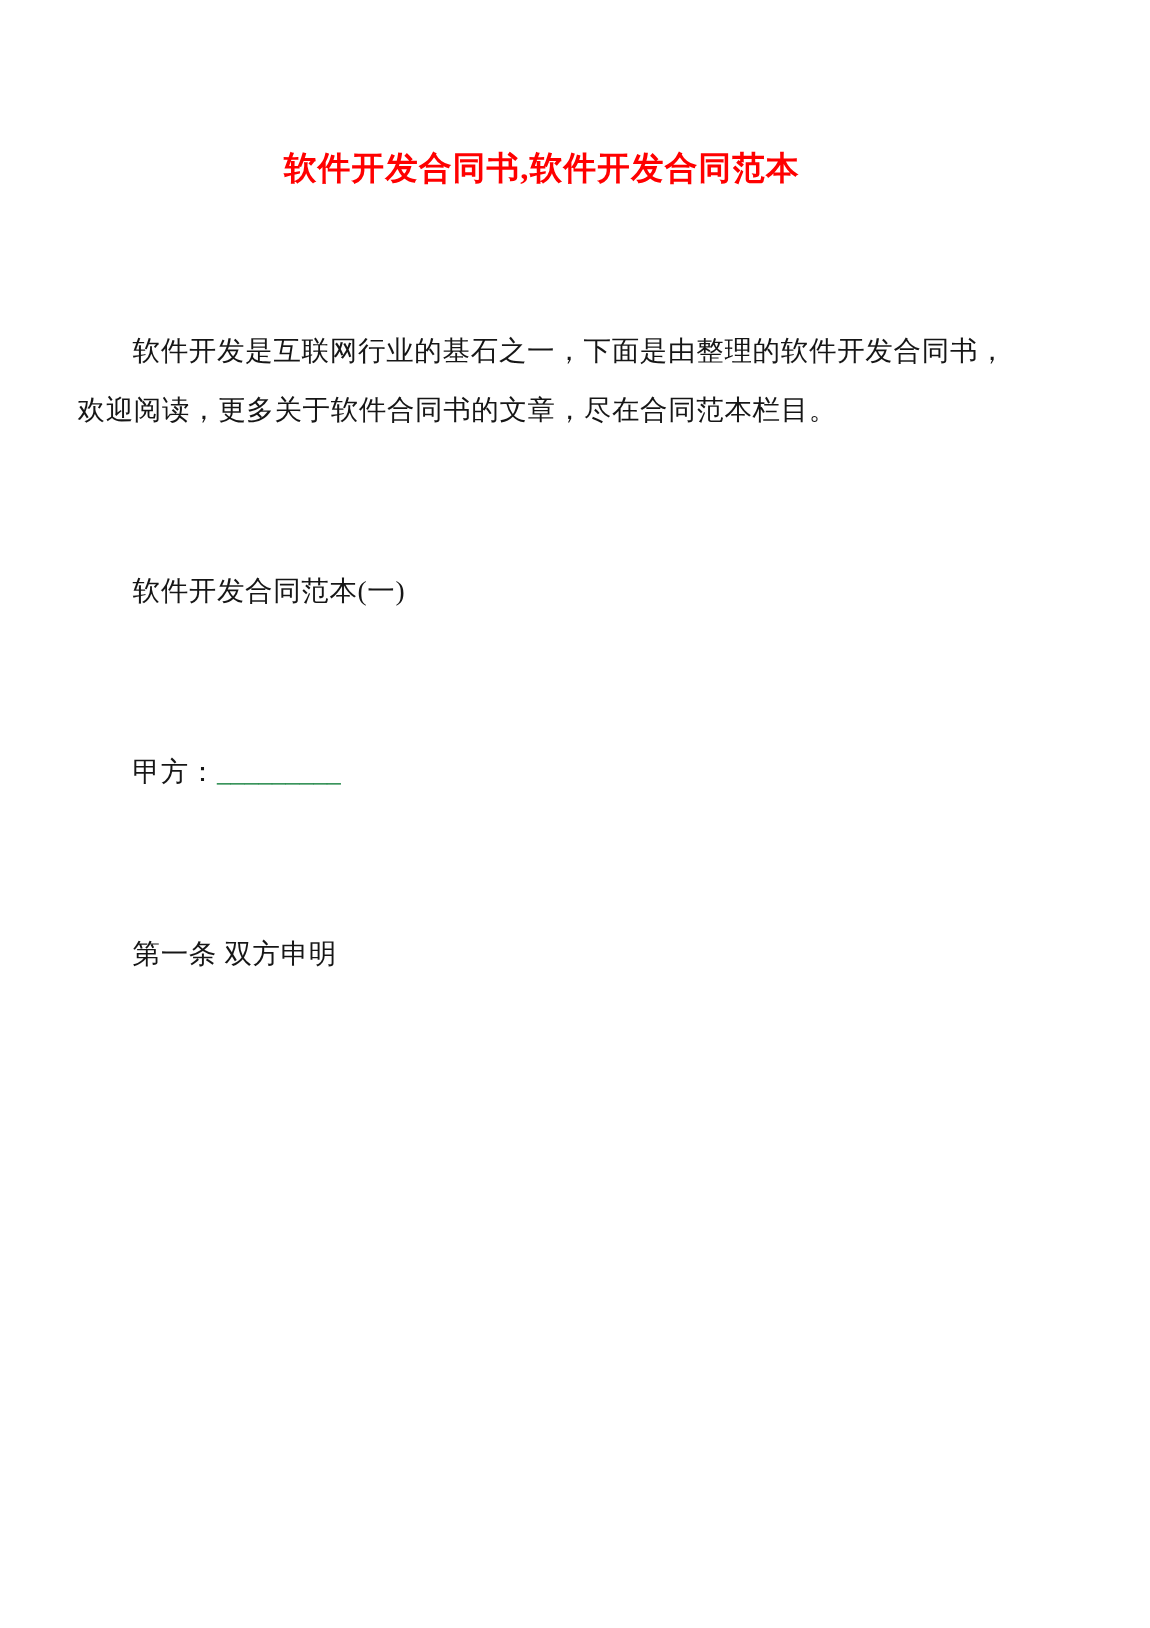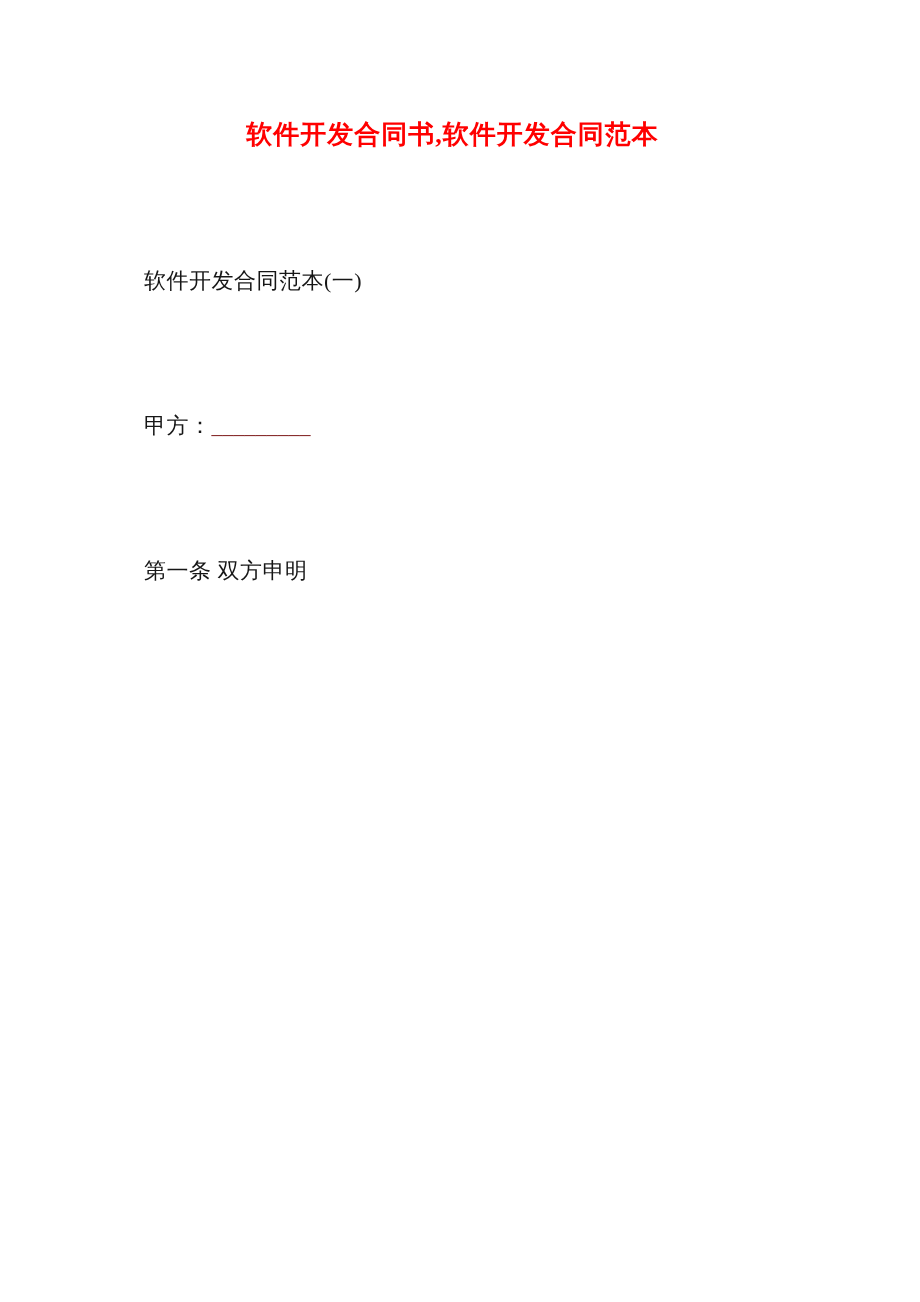--- a/index.html
+++ b/index.html
@@ -6,21 +6,21 @@
     margin: 0;
     padding: 0;
     background: #ffffff;
   }
   .page {
     box-sizing: border-box;
     width: 920px;
     height: 987px;
     margin: 0;
     background: #ffffff;
-    padding: 115px 115px 0 100px;
+    padding: 115px 115px 0 62px;
     font-family: "Liberation Serif", "DejaVu Serif", serif;
     font-size: 22px;
     color: #161616;
     overflow: hidden;
   }
   .doc-title {
     margin: 0 0 102px 0;
     line-height: 40px;
     text-align: center;
     font-size: 26px;
@@ -32,32 +32,33 @@
     margin: 0 0 98px 0;
     line-height: 47px;
     text-align: justify;
     text-indent: 44px;
     letter-spacing: 0.5px;
   }
   p.para.last {
     margin-bottom: 0;
   }
   .blank {
-    color: #7f1d1d;
+    color: #15803d;
     letter-spacing: 0;
     white-space: nowrap;
   }
 </style>
 </head>
 <body>
 
 <div class="page">
 
   <h1 class="doc-title">软件开发合同书,软件开发合同范本</h1>
 
+  <p class="para">软件开发是互联网行业的基石之一，下面是由整理的软件开发合同书，欢迎阅读，更多关于软件合同书的文章，尽在合同范本栏目。</p>
 
   <p class="para">软件开发合同范本(一)</p>
 
   <p class="para"><span>甲方：</span><span class="blank">_________</span></p>
 
 
 
   <p class="para last">第一条 双方申明</p>
 
 </div>

